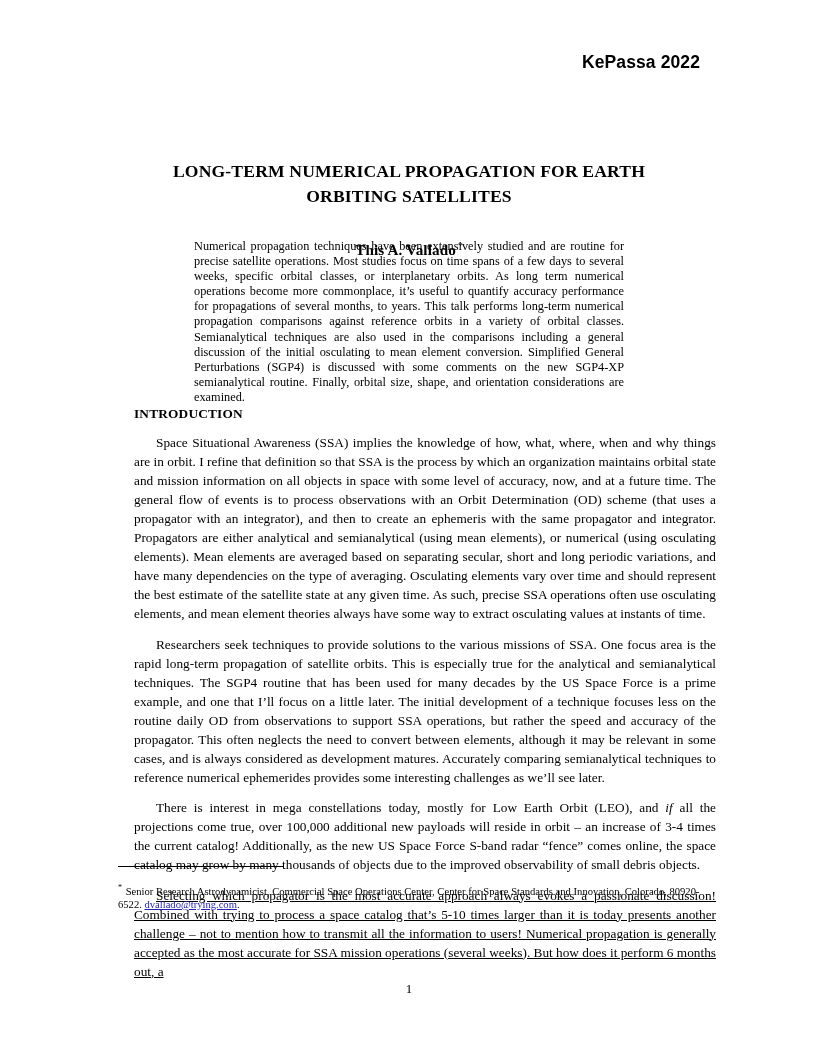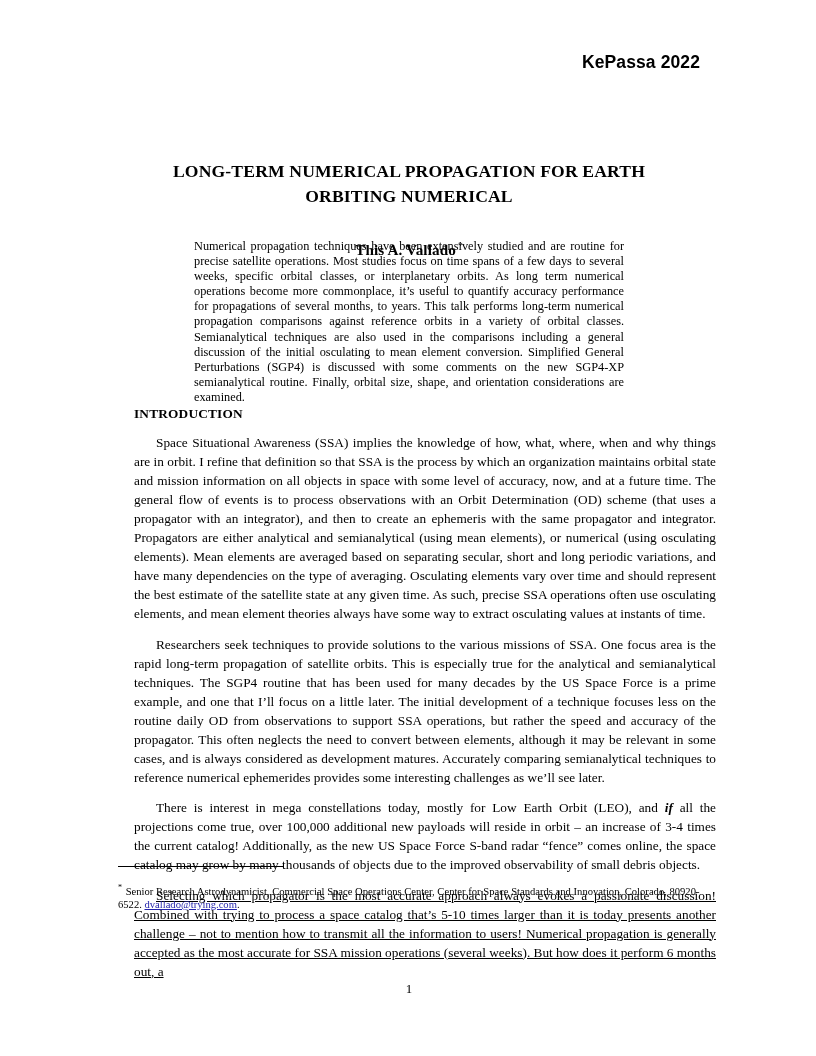--- a/index.html
+++ b/index.html
@@ -91,21 +91,21 @@
   }
   .para {
     font-size: 13.3px;
     line-height: 19px;
     text-align: justify;
     text-justify: inter-word;
     text-indent: 22px;
     margin: 0 0 11.5px 0;
   }
   .para.last { margin-bottom: 0; text-decoration: underline; }
-  .para i { font-style: italic; font-weight: bold; }
+  .para i { font-style: italic; }
 
   
   .footnote-rule {
     position: absolute;
     top: 866px;
     left: 118px;
     width: 165px;
     height: 1px;
     background: #000;
   }
@@ -141,21 +141,21 @@
 </head>
 <body>
 
 <div class="page">
 
   <div class="running-head">KePassa 2022</div>
 
   <div class="title-block">
     <div class="paper-title">
       <span>LONG-TERM NUMERICAL PROPAGATION FOR EARTH</span><br>
-      <span>ORBITING NUMERICAL</span>
+      <span>ORBITING SATELLITES</span>
     </div>
     <div class="author-line">
       <span>This A. Vallado</span><sup>*</sup>
     </div>
   </div>
 
   <div class="abstract">Numerical propagation techniques have been extensively studied and are routine for precise satellite operations. Most studies focus on time spans of a few days to several weeks, specific orbital classes, or interplanetary orbits. As long term numerical operations become more commonplace, it’s useful to quantify accuracy performance for propagations of several months, to years. This talk performs long-term numerical propagation comparisons against reference orbits in a variety of orbital classes. Semianalytical techniques are also used in the comparisons including a general discussion of the initial osculating to mean element conversion. Simplified General Perturbations (SGP4) is discussed with some comments on the new SGP4-XP semianalytical routine. Finally, orbital size, shape, and orientation considerations are examined.</div>
 
   <div class="body-col">
     <h2 class="section-head">INTRODUCTION</h2>

